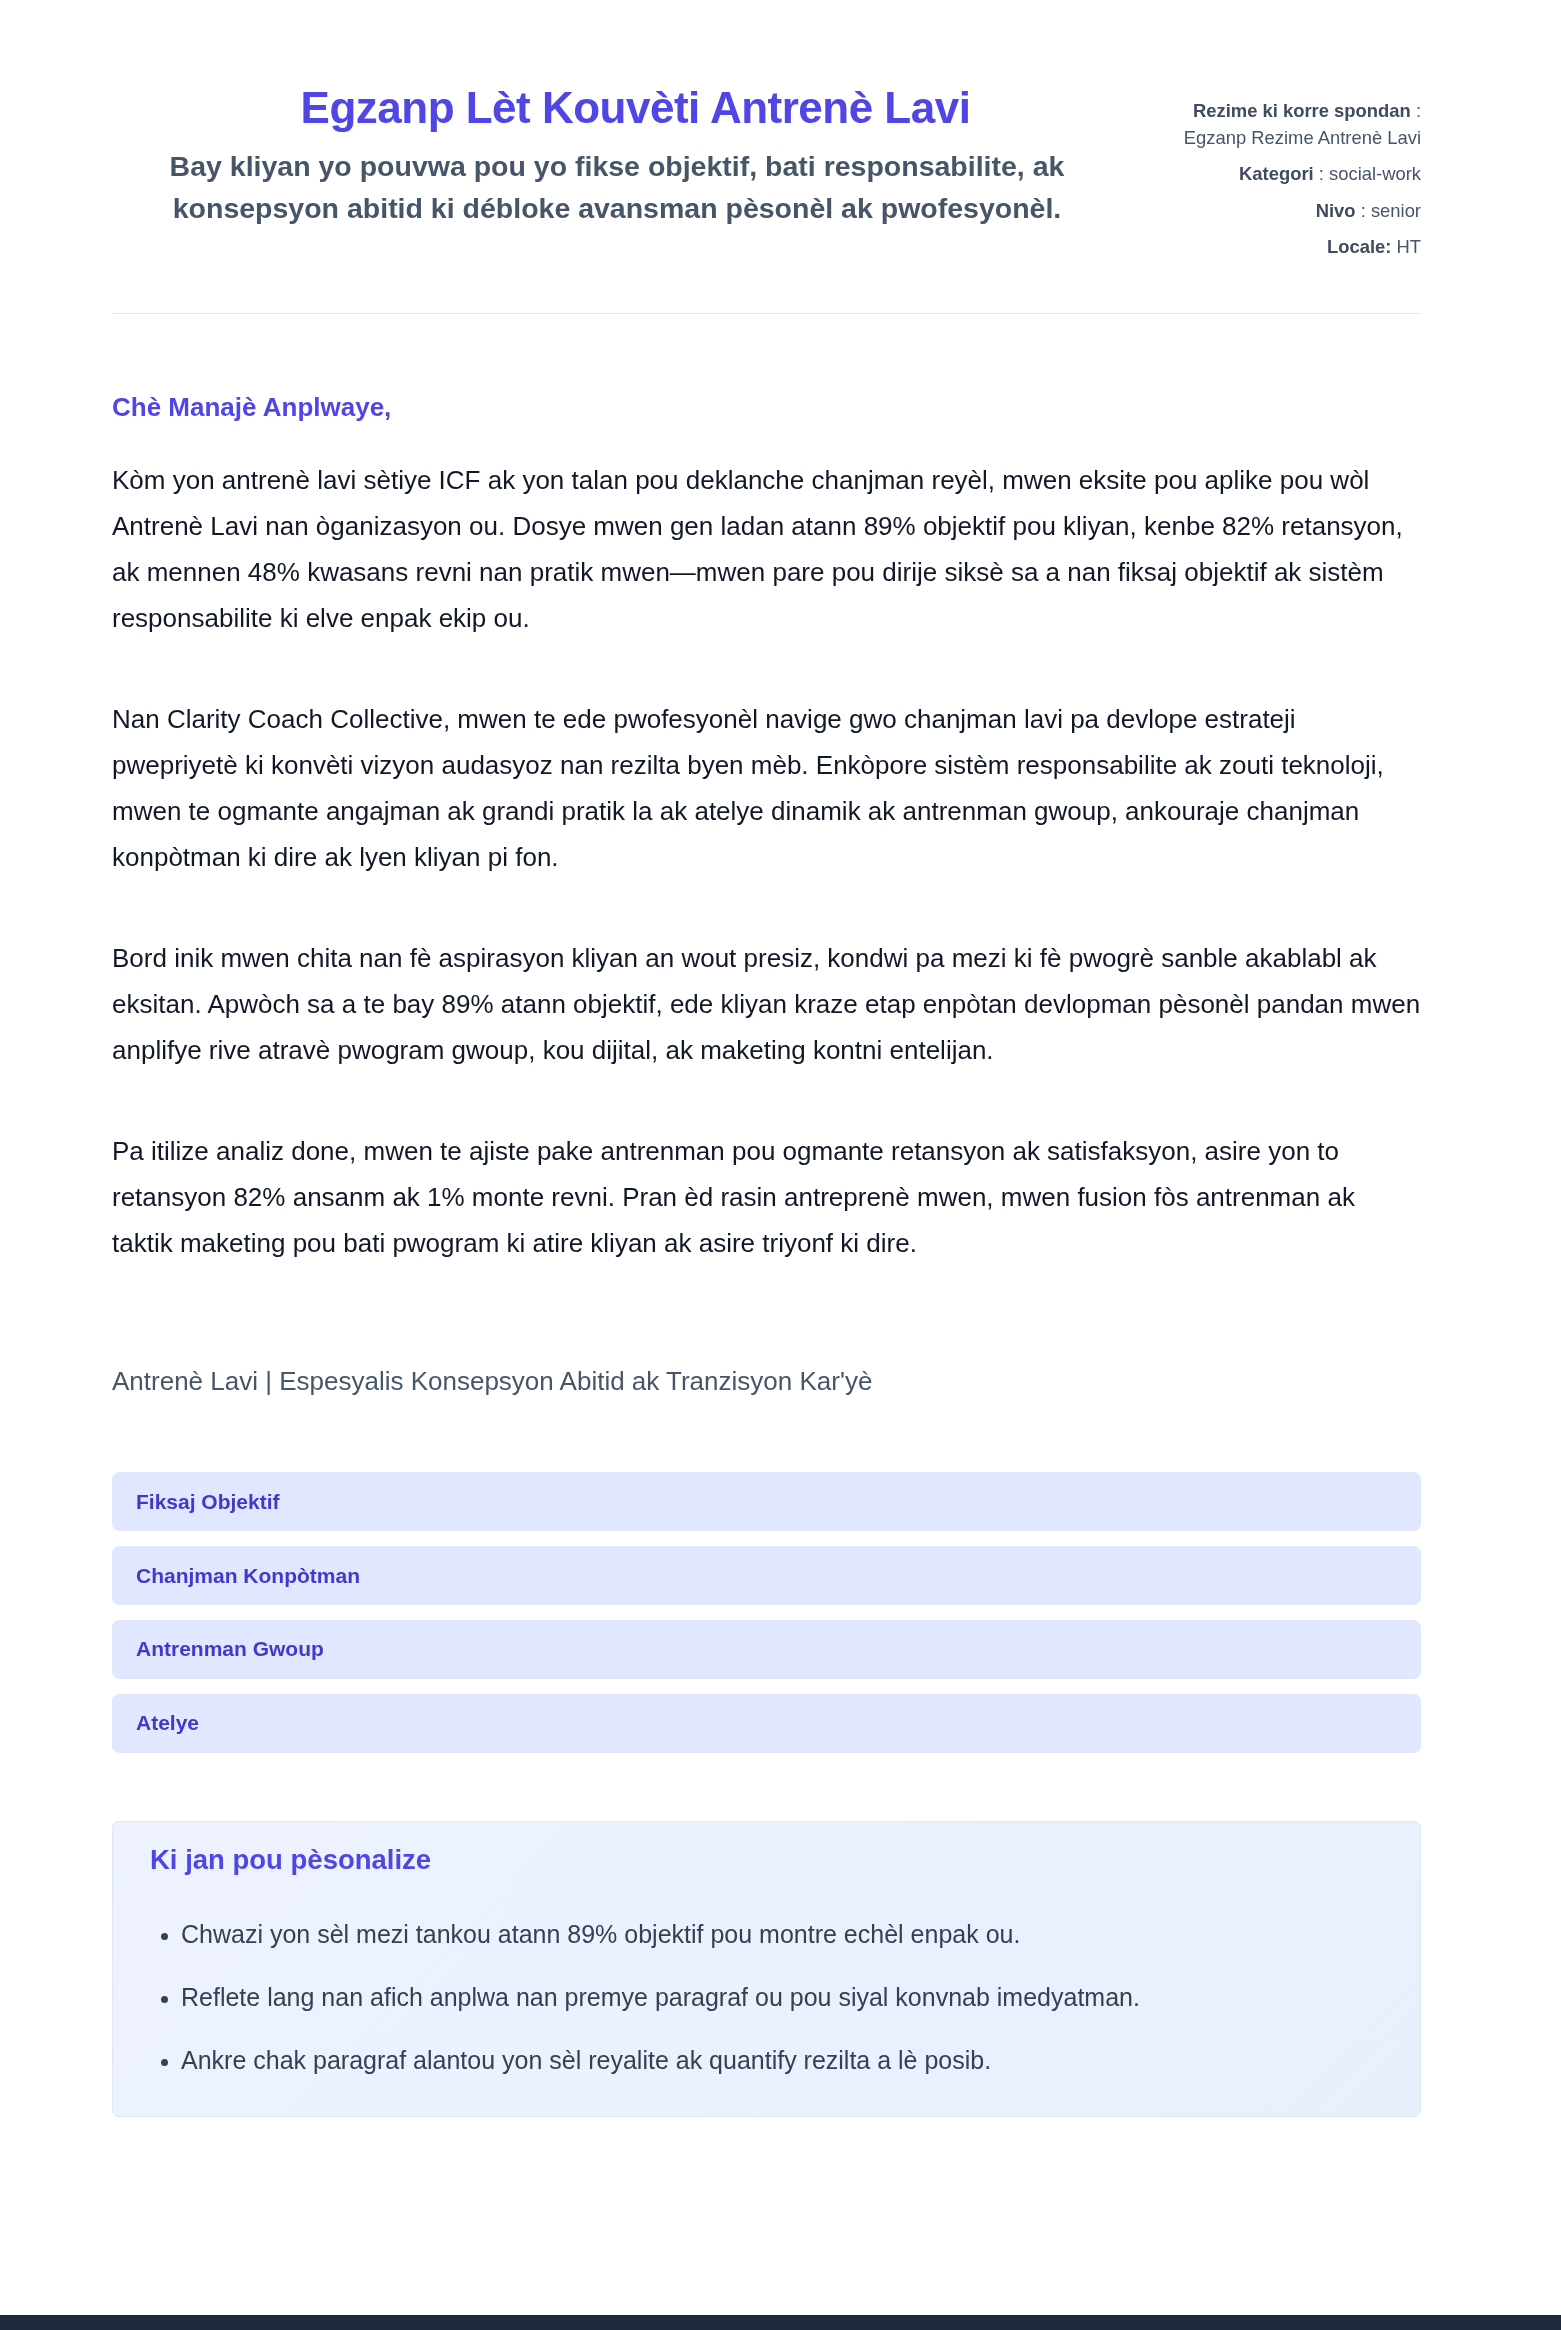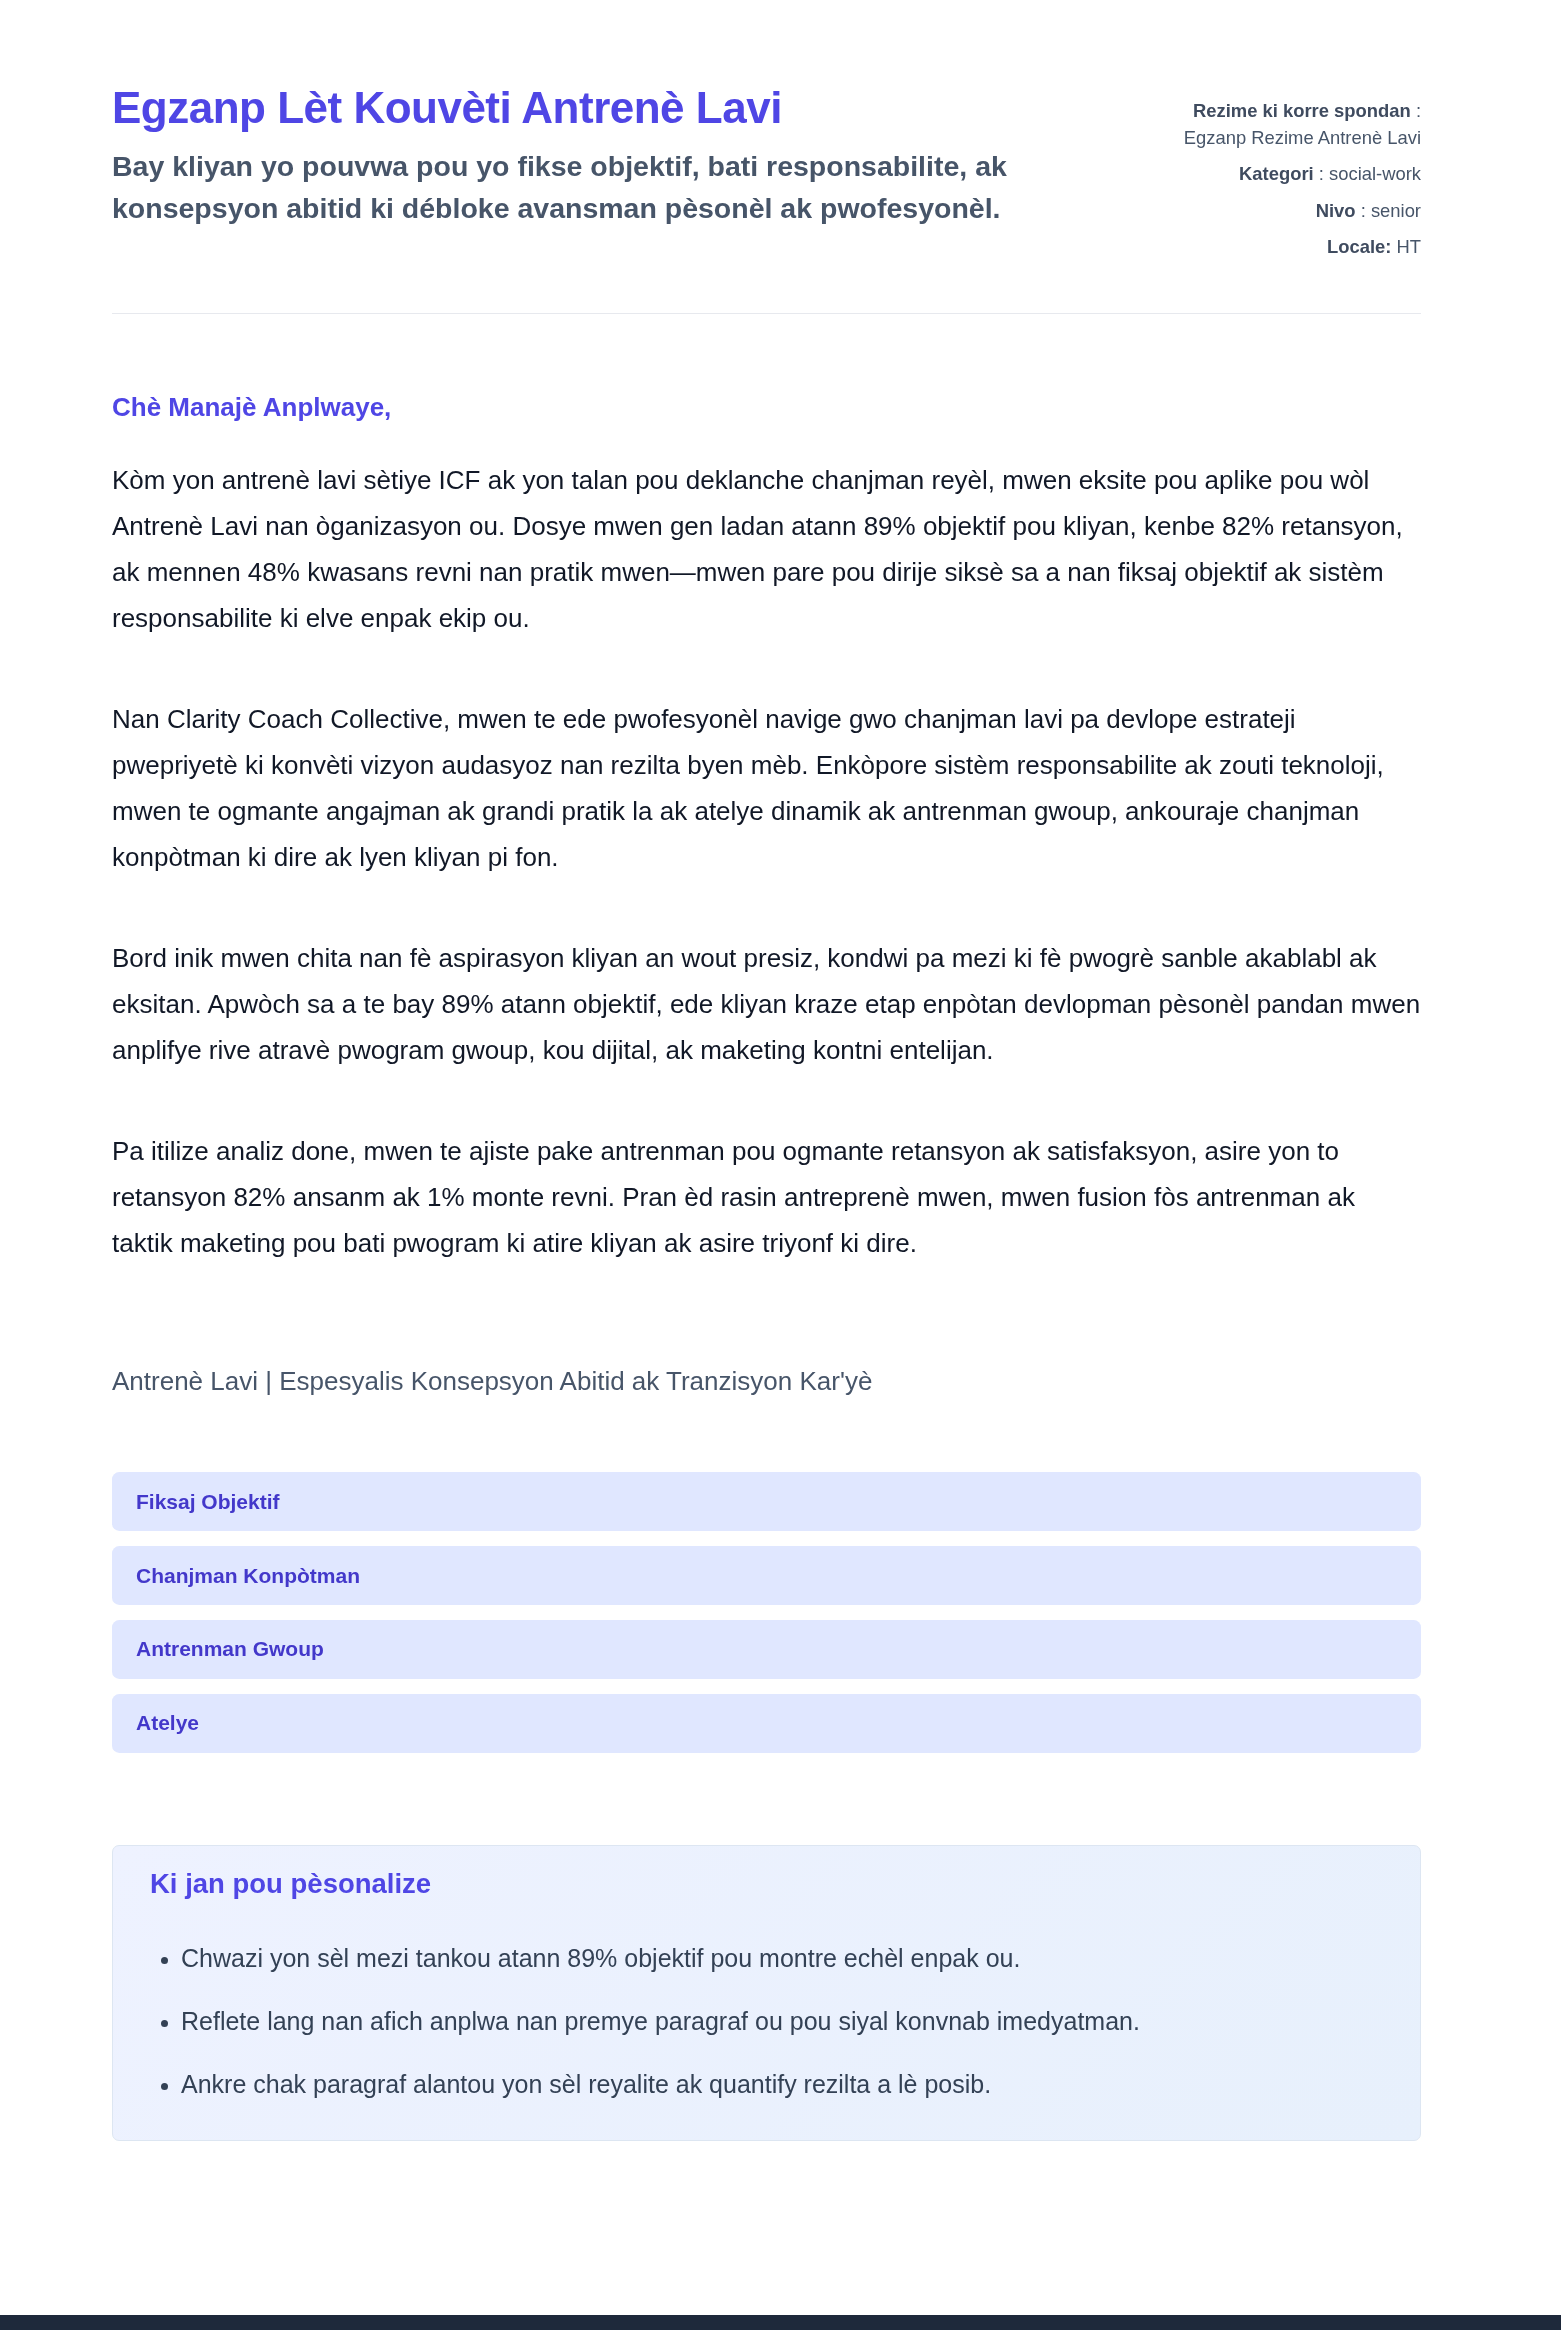--- a/index.html
+++ b/index.html
@@ -12,21 +12,21 @@
     -webkit-font-smoothing: antialiased;
   }
   .page {
     box-sizing: border-box;
     width: 100%;
     padding: 81px 140px 0 112px;
   }
 
   
   .header { display: flex; align-items: flex-start; justify-content: space-between; }
-  .header-left { flex: 1 1 auto; min-width: 0; }
+  .header-left { flex: 1 1 auto; min-width: 0; text-align: center; }
   h1.title {
     margin: 0;
     font-size: 44px;
     line-height: 53px;
     font-weight: 700;
     color: #4f46e5;
     letter-spacing: -0.5px;
   }
   p.subtitle {
     margin: 11px 0 0 0;
@@ -95,21 +95,21 @@
     line-height: 26px;
     font-weight: 600;
     padding: 16.5px 24px;
     border-radius: 7.3px;
     white-space: nowrap;
   }
 
   
   .callout {
     box-sizing: border-box;
-    margin-top: 92px;
+    margin-top: 68px;
     padding: 20px 37px 37px 37px;
     border: 0.9px solid #dde6f2;
     border-radius: 7px;
     background: linear-gradient(135deg, #eef2ff 0%, #e7f0fc 100%);
   }
   .callout h2 {
     margin: 0 0 39px 0;
     font-size: 27.5px;
     line-height: 35px;
     font-weight: 700;

